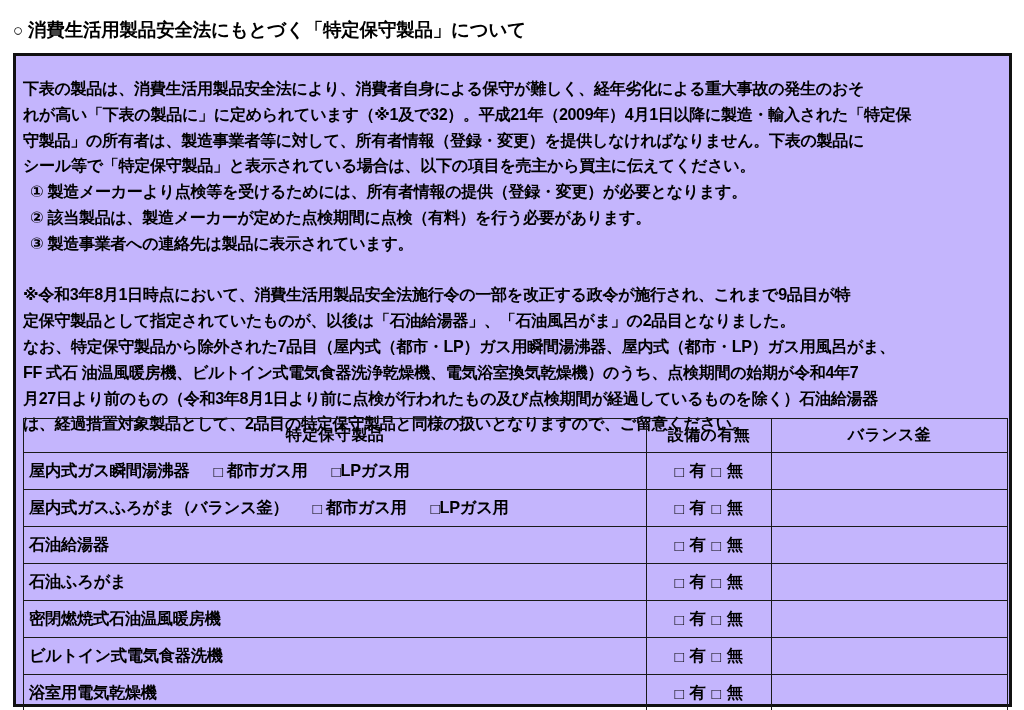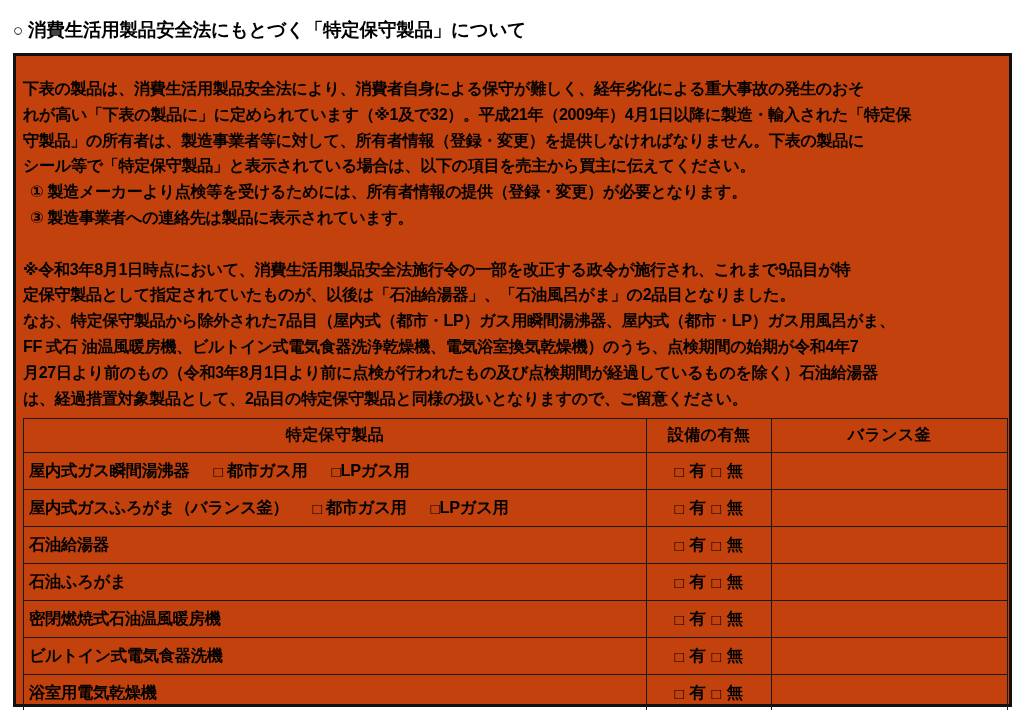--- a/index.html
+++ b/index.html
@@ -42,21 +42,21 @@
 
   
   .outer-box {
     position: absolute;
     left: 13px;
     top: 41px;
     width: 999px;
     height: 654px;
     border: 3px solid #111111;
     box-sizing: border-box;
-    background: #c2410c;
+    background: #c4b5fd;
   }
 
   
   .prose {
     position: absolute;
     left: 7px;
     top: 20px;
     width: 984px;
     font-size: 16.1px;
     line-height: 25.8px;
@@ -144,20 +144,21 @@
 
   <div class="outer-box">
 
     <div class="prose">
       <p class="wrapline">下表の製品は、消費生活用製品安全法により、消費者自身による保守が難しく、経年劣化による重大事故の発生のおそ</p>
       <p class="wrapline">れが高い「下表の製品に」に定められています（※1及で32）。平成21年（2009年）4月1日以降に製造・輸入された「特定保</p>
       <p class="wrapline">守製品」の所有者は、製造事業者等に対して、所有者情報（登録・変更）を提供しなければなりません。下表の製品に</p>
       <p class="wrapline">シール等で「特定保守製品」と表示されている場合は、以下の項目を売主から買主に伝えてください。</p>
 
       <p class="wrapline numbered">① 製造メーカーより点検等を受けるためには、所有者情報の提供（登録・変更）が必要となります。</p>
+      <p class="wrapline numbered">② 該当製品は、製造メーカーが定めた点検期間に点検（有料）を行う必要があります。</p>
       <p class="wrapline numbered">③ 製造事業者への連絡先は製品に表示されています。</p>
 
       <p class="wrapline gap-block">※令和3年8月1日時点において、消費生活用製品安全法施行令の一部を改正する政令が施行され、これまで9品目が特</p>
       <p class="wrapline">定保守製品として指定されていたものが、以後は「石油給湯器」、「石油風呂がま」の2品目となりました。</p>
       <p class="wrapline">なお、特定保守製品から除外された7品目（屋内式（都市・LP）ガス用瞬間湯沸器、屋内式（都市・LP）ガス用風呂がま、</p>
       <p class="wrapline">FF 式石 油温風暖房機、ビルトイン式電気食器洗浄乾燥機、電気浴室換気乾燥機）のうち、点検期間の始期が令和4年7</p>
       <p class="wrapline">月27日より前のもの（令和3年8月1日より前に点検が行われたもの及び点検期間が経過しているものを除く）石油給湯器</p>
       <p class="wrapline">は、経過措置対象製品として、2品目の特定保守製品と同様の扱いとなりますので、ご留意ください。</p>
     </div>
 

